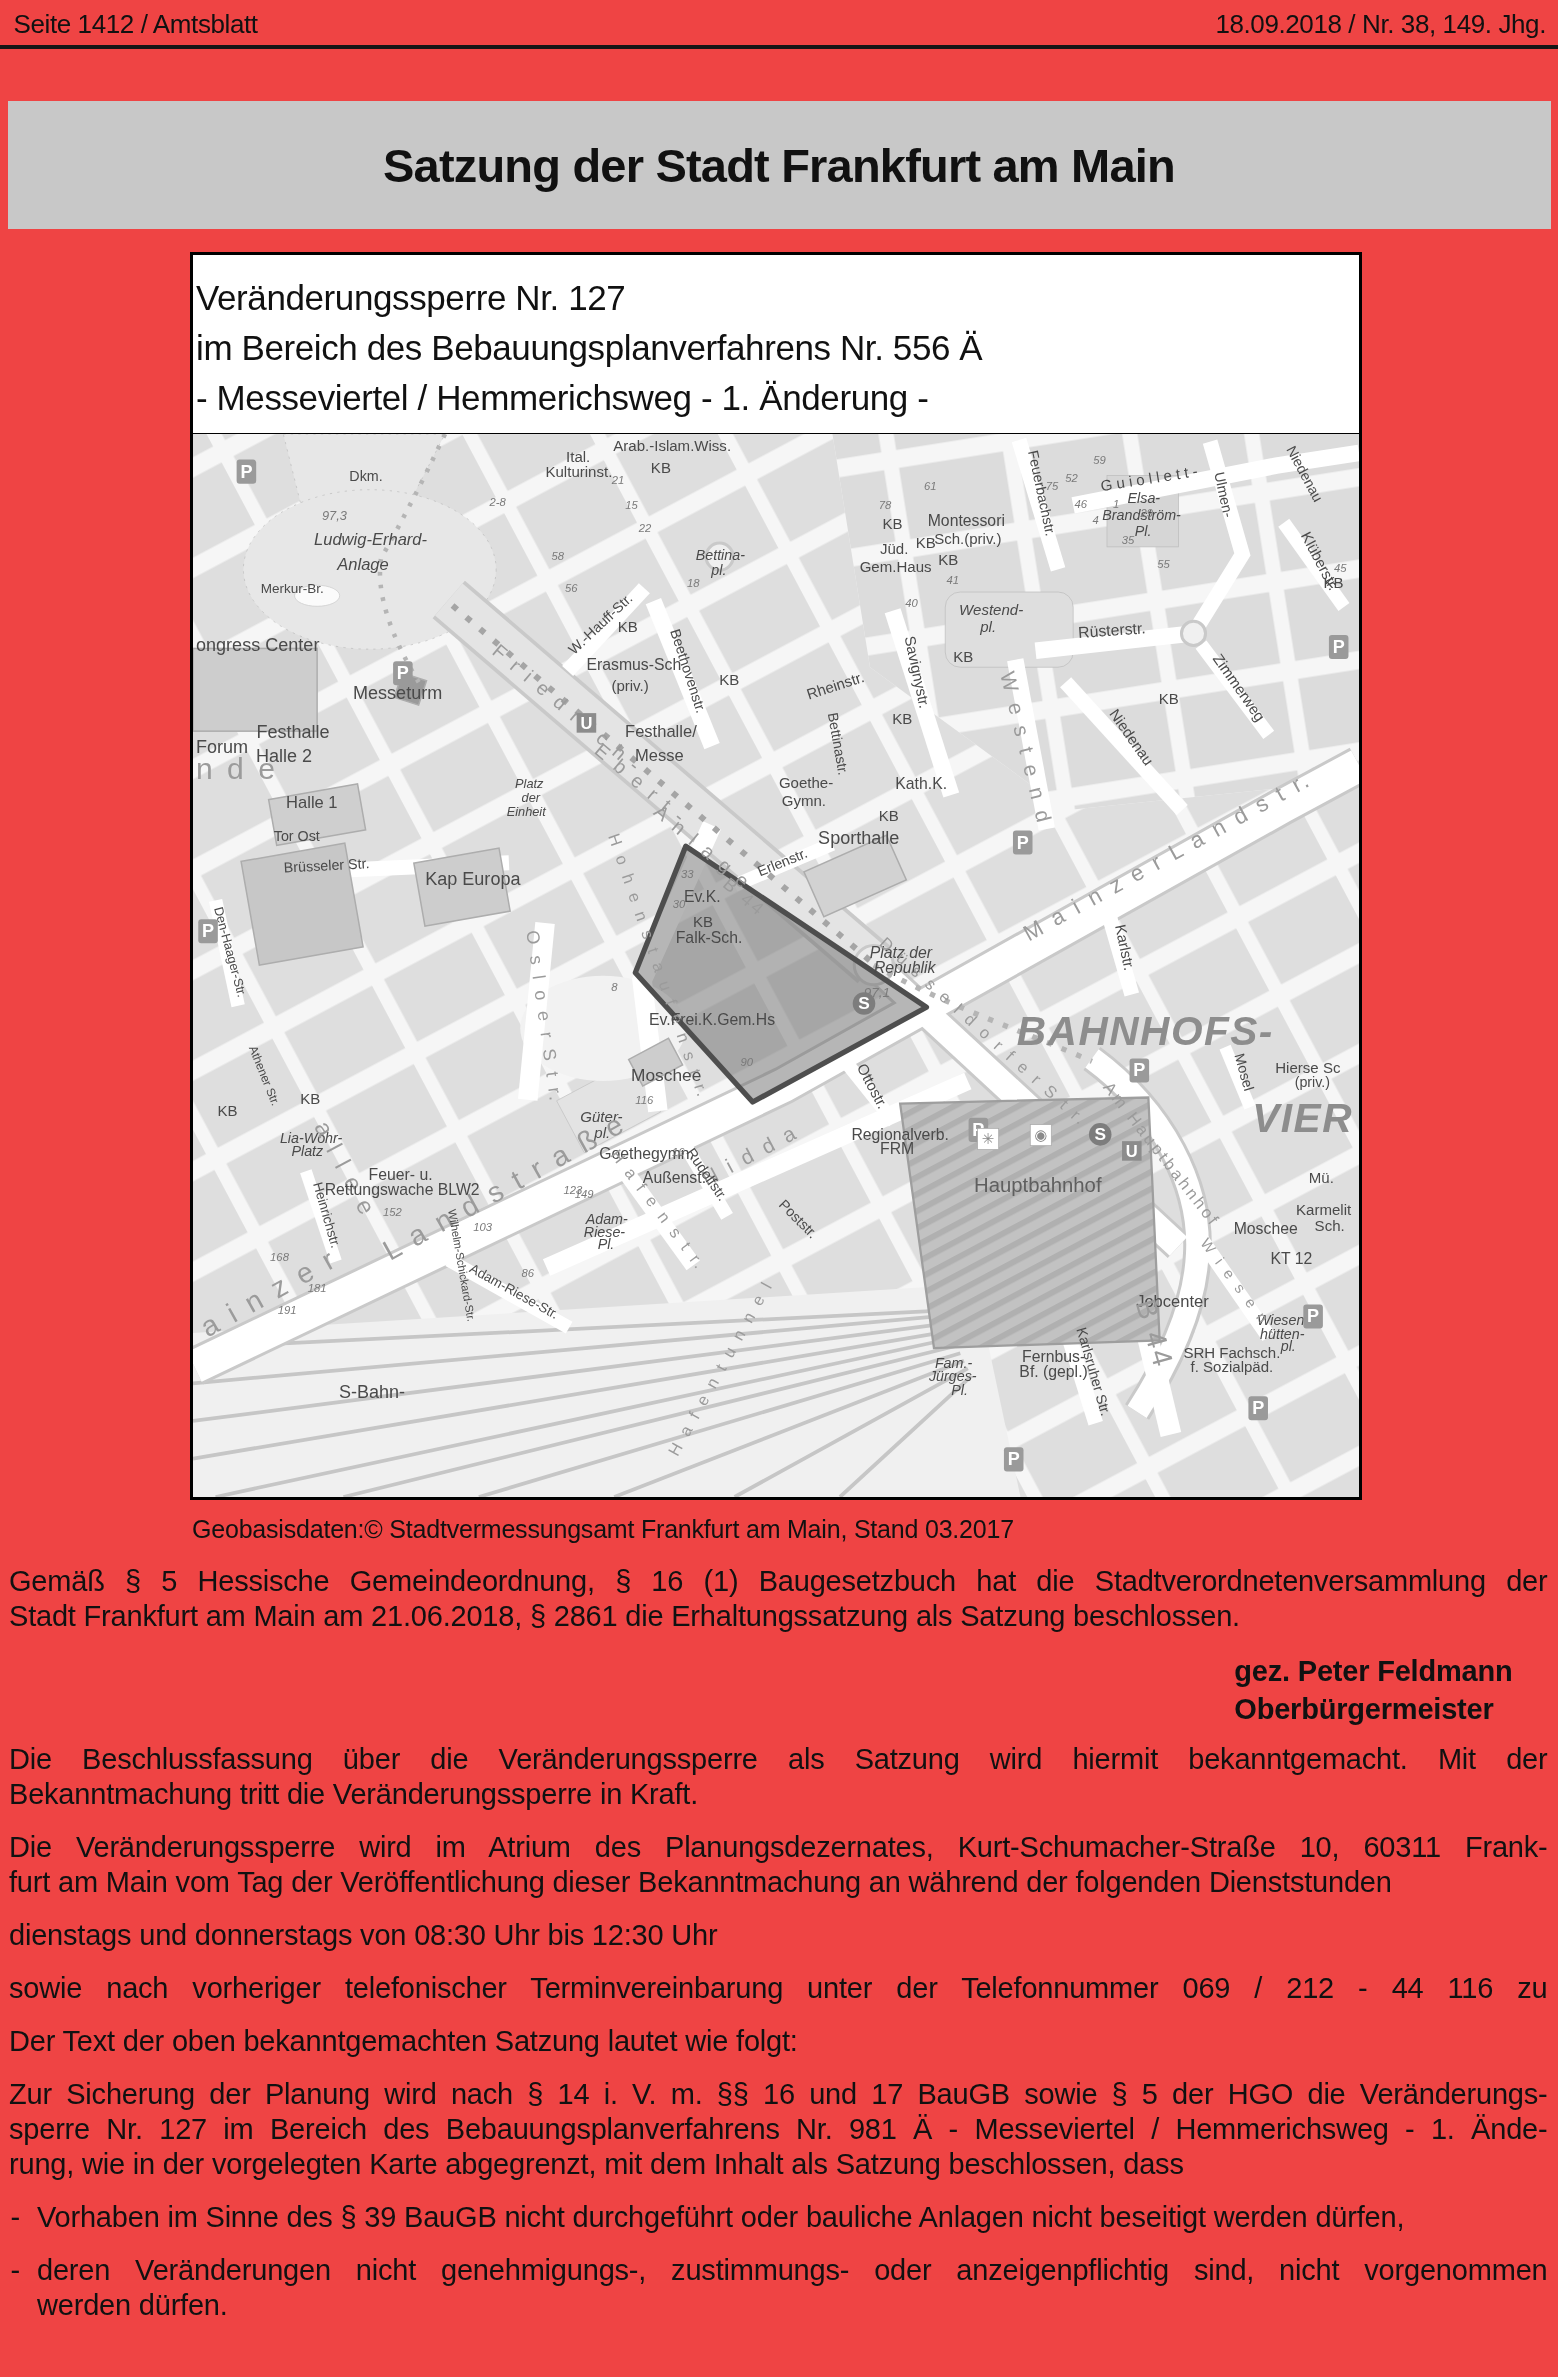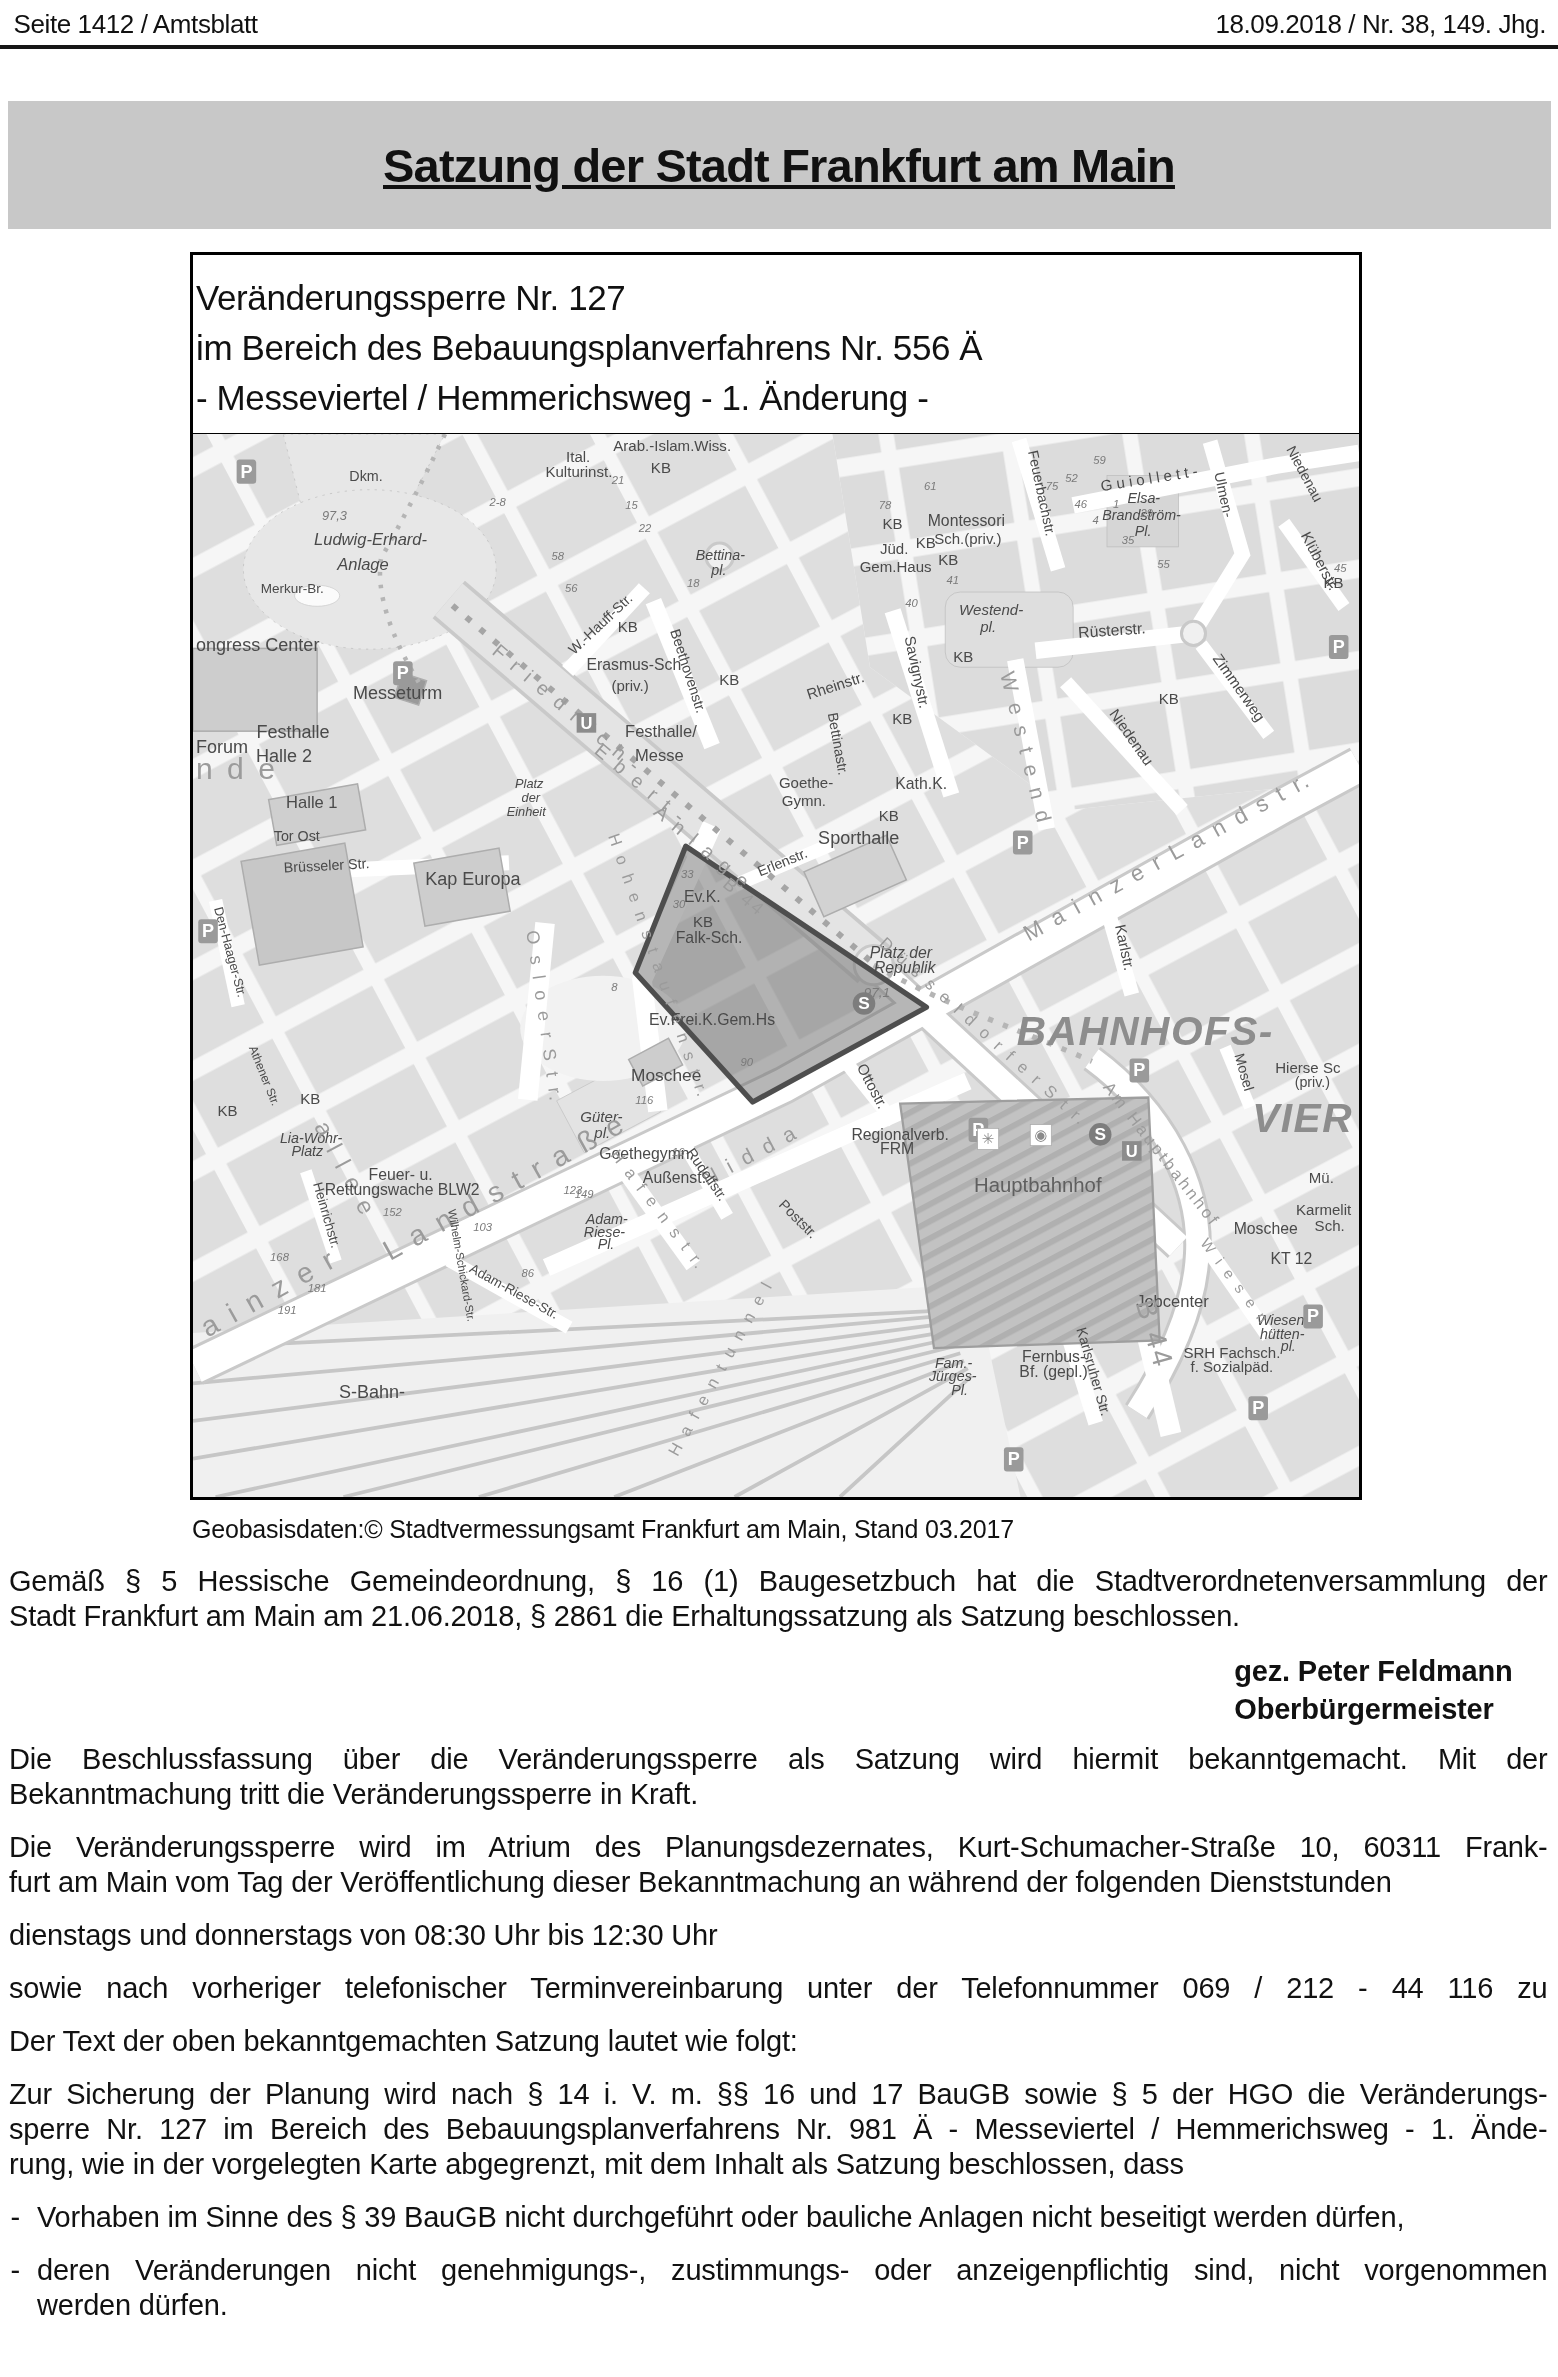--- a/index.html
+++ b/index.html
@@ -1,25 +1,25 @@
 <!DOCTYPE html>
 <html style="font-size:12px"><head>
 <meta charset="utf-8">
 <style>
   html,body{margin:0;padding:0;background:#888;}
-  .page{position:relative;width:1558px;height:2377px;background:#ffffff;overflow:hidden;
+  .page{position:relative;width:1558px;height:2377px;background:#ef4444;overflow:hidden;
         font-family:"Liberation Sans",sans-serif;color:#111;}
   
   .hdr{display:flex;justify-content:space-between;align-items:flex-end;
        padding:9px 12px 0 13.5px;font-size:26px;letter-spacing:-0.4px;}
   .rule{height:3.8px;background:#161616;margin-top:5.3px;}
   
   .banner{margin:52px 7.5px 0 7.5px;height:128px;background:#c8c8c8;
           display:flex;align-items:center;justify-content:center;}
-  .banner .t{font-size:47px;font-weight:bold;letter-spacing:-0.8px;text-decoration:underline;}
+  .banner .t{font-size:47px;font-weight:bold;letter-spacing:-0.8px;}
   
   .mapbox{margin:22.6px 0 0 190px;width:1166px;border:3px solid #000;background:#fff;}
   .maptitle{padding:18px 3px 10.5px 3px;text-align:left;font-size:35px;line-height:50px;letter-spacing:-0.4px;}
   .mapwrap{position:relative;width:1166px;height:1063px;overflow:hidden;border-top:1.5px solid #000;}
   svg{display:block;}
   svg text{font-family:"Liberation Sans",sans-serif;}
   .ml{fill:#4a4a4a;}
   .it{font-style:italic;}
   .num{fill:#7a7a7a;font-style:italic;}
   .big{fill:#9b9b9b;letter-spacing:4px;}

